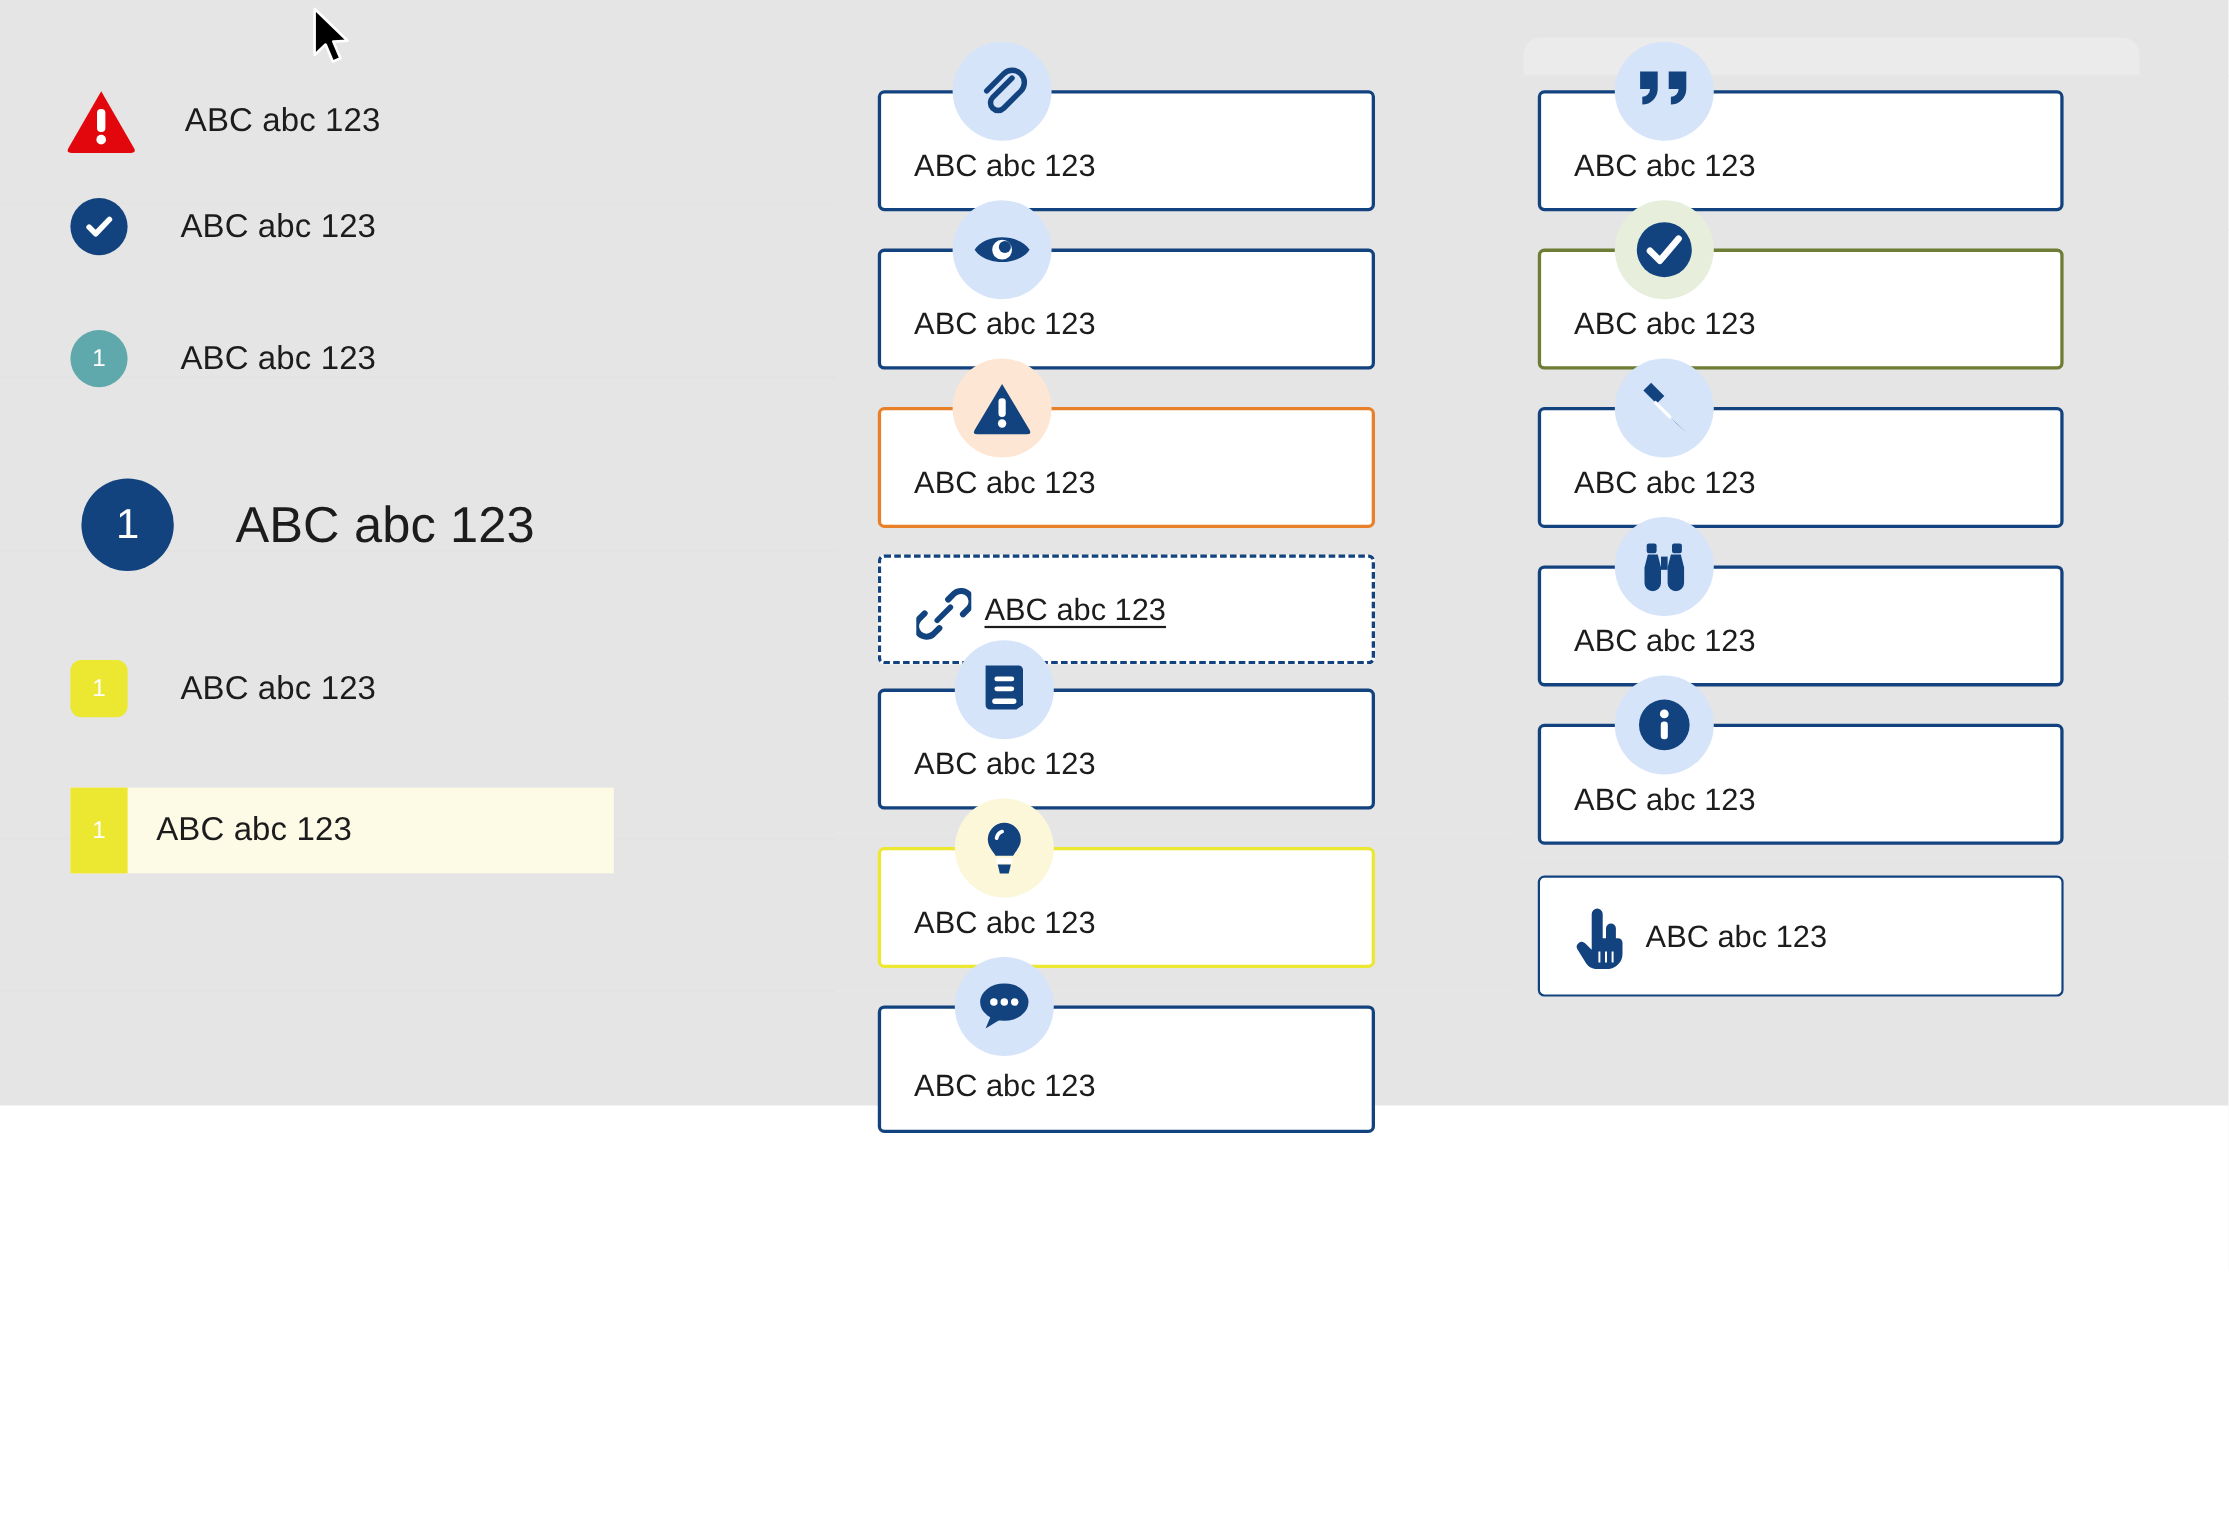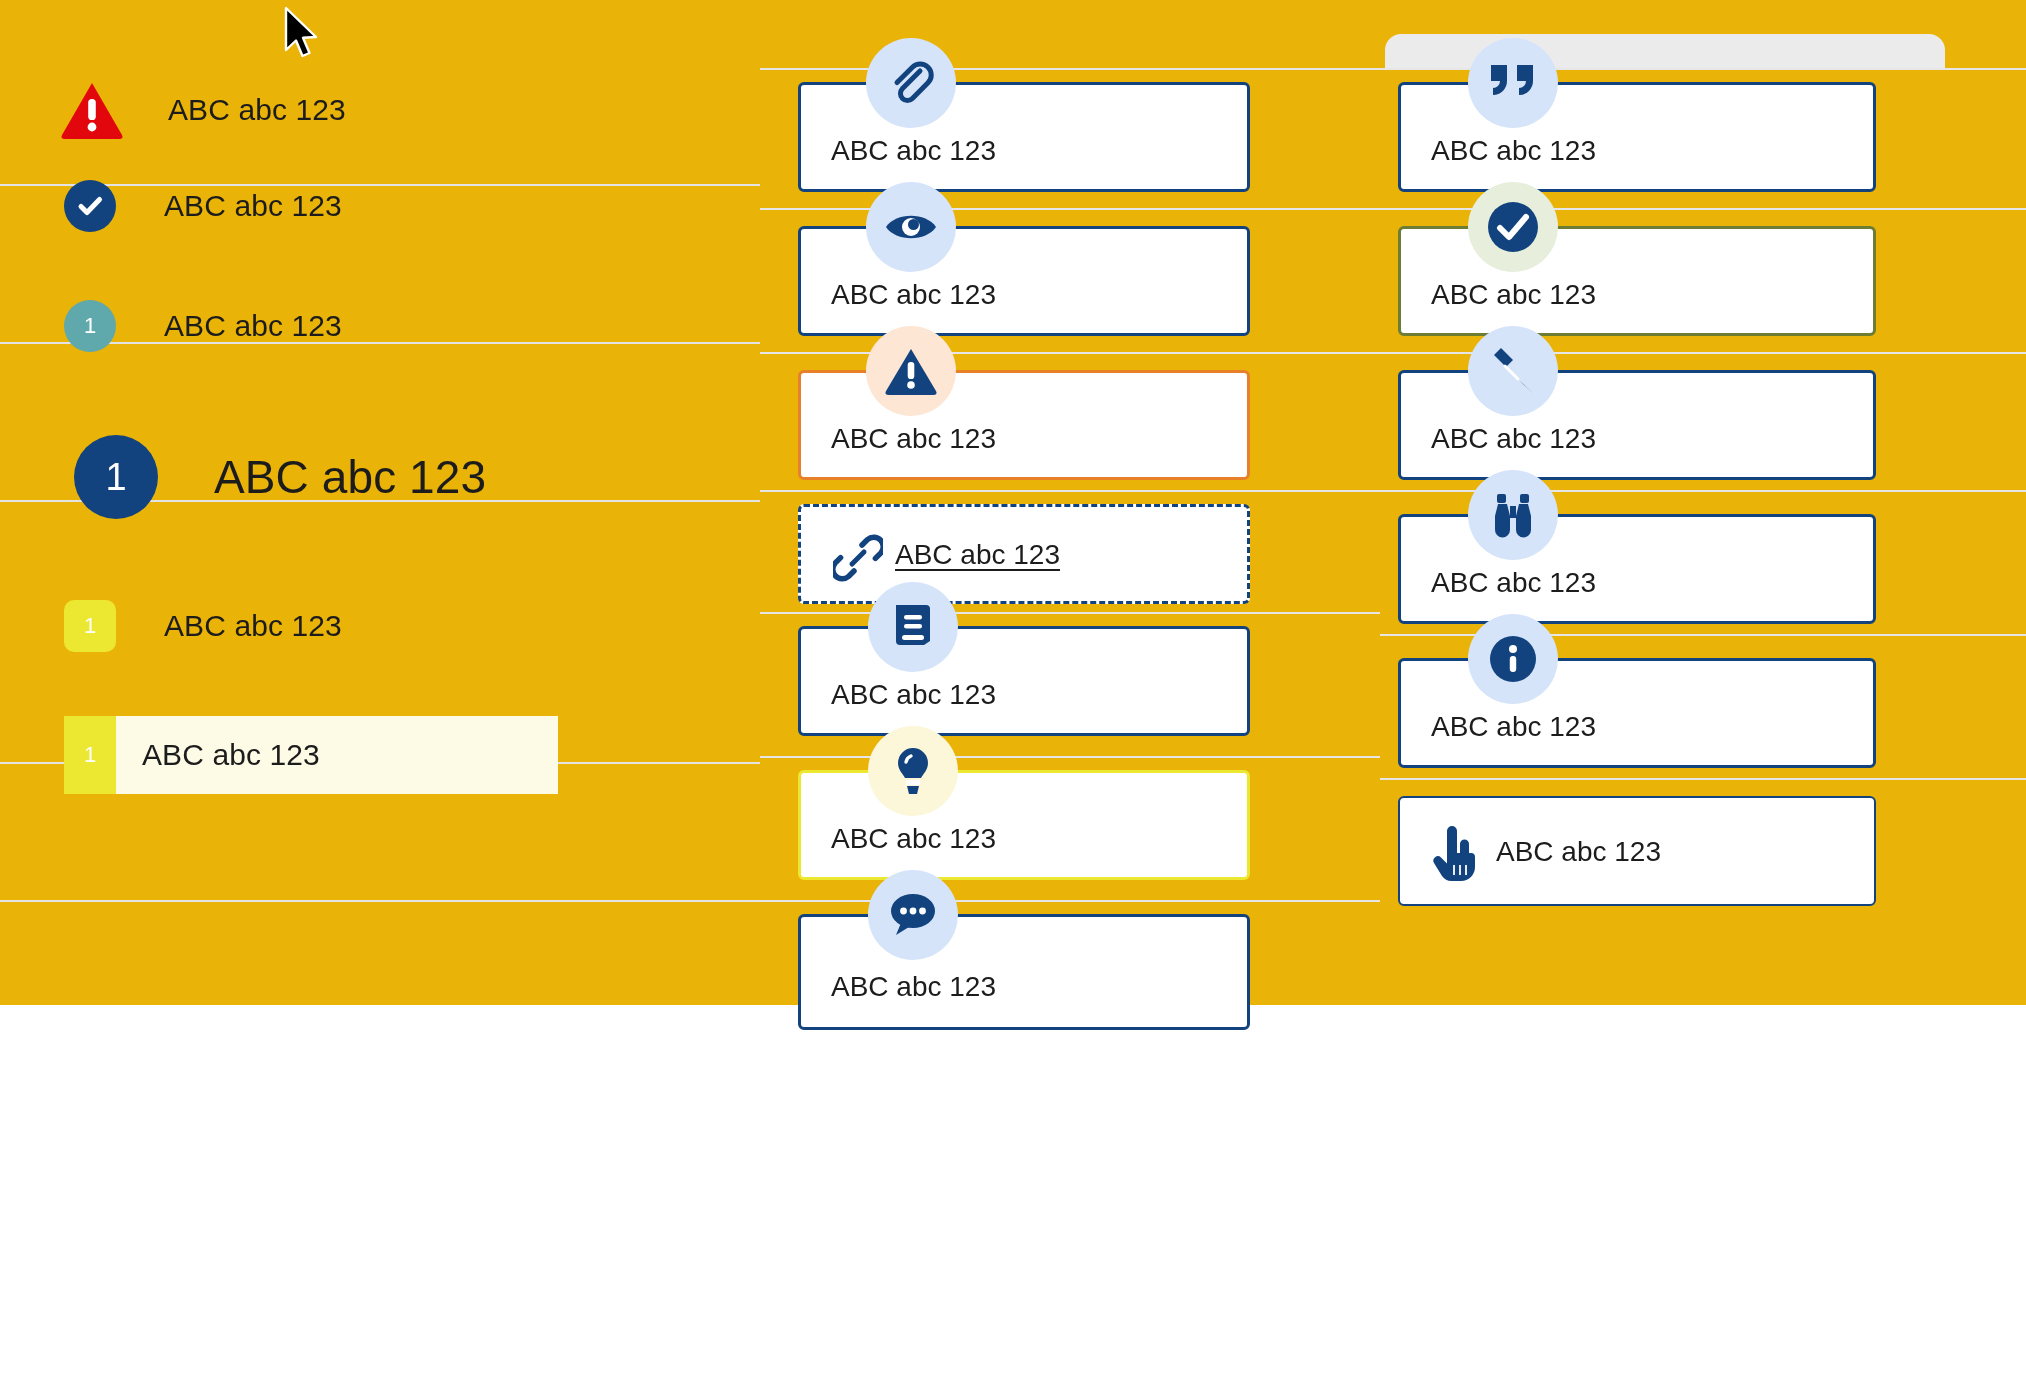--- a/index.html
+++ b/index.html
@@ -9,21 +9,21 @@
     height: 1392px;
     background: #ffffff;
     font-family: "Liberation Sans", sans-serif;
     overflow: hidden;
   }
 
   #stage {
     position: relative;
     width: 2026px;
     height: 1005px;
-    background: #eab308;
+    background: #e5e5e5;
   }
 
   
   .left-col {
     position: absolute;
     left: 0;
     top: 0;
     width: 760px;
     height: 1392px;
   }

